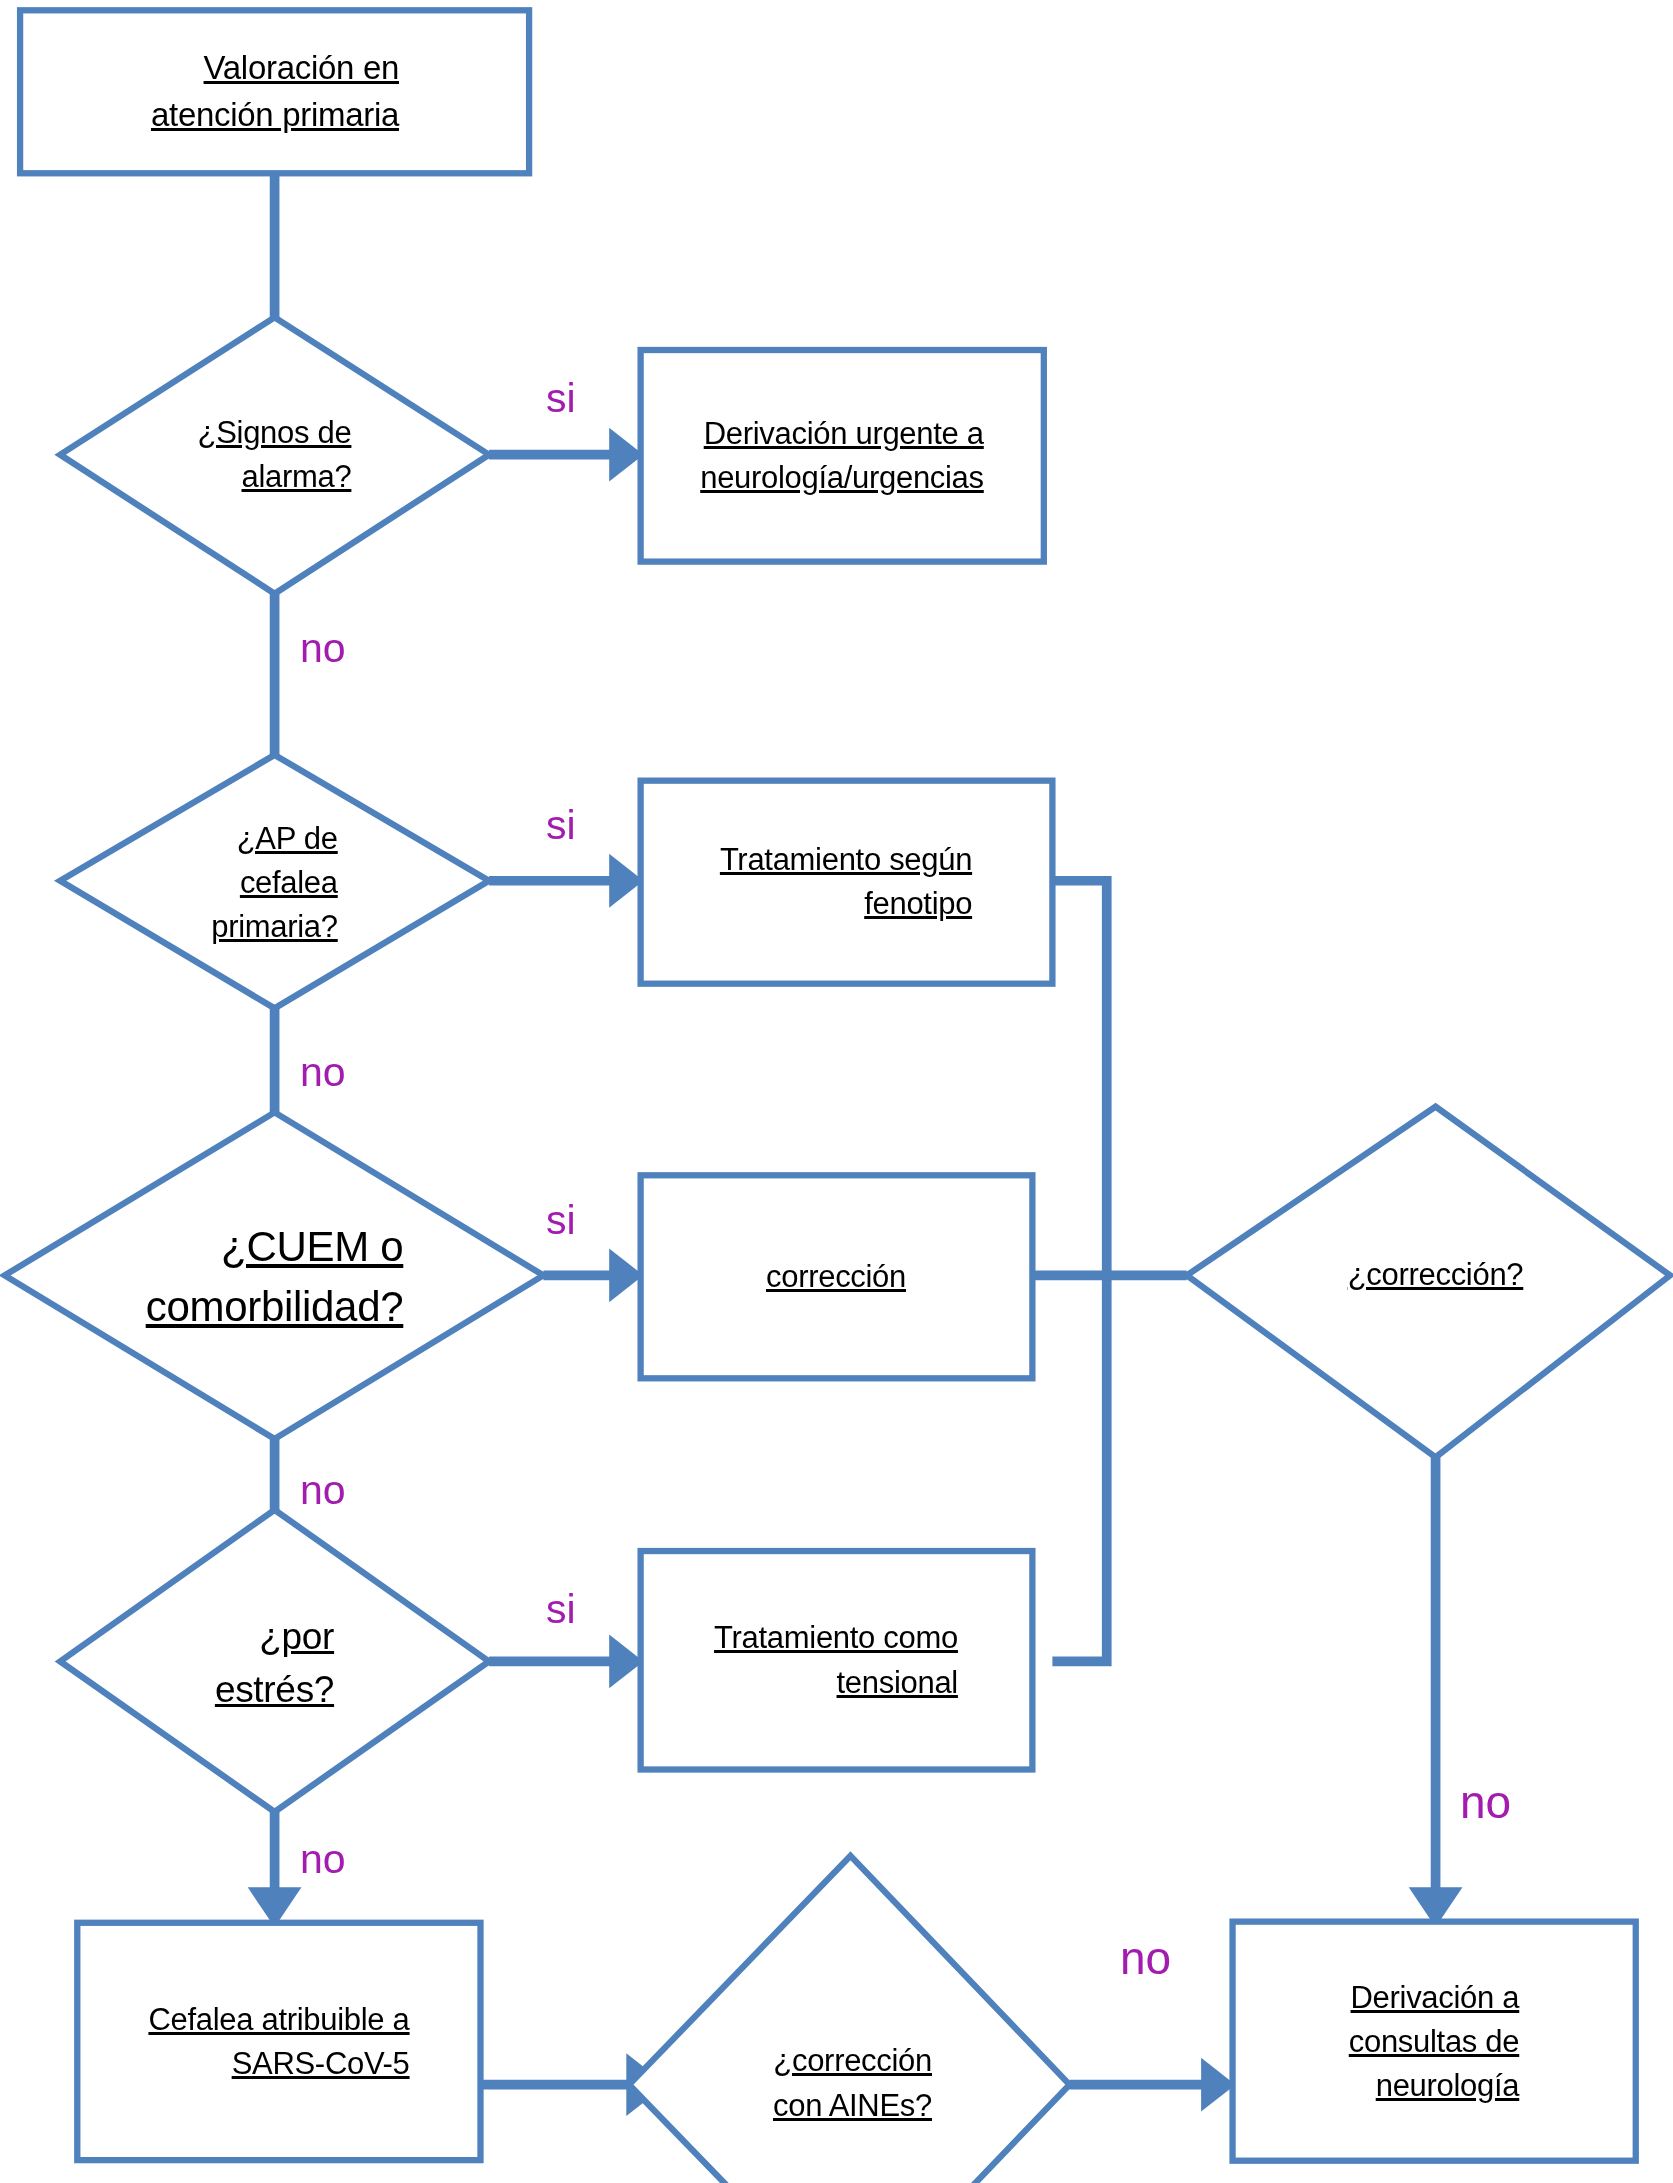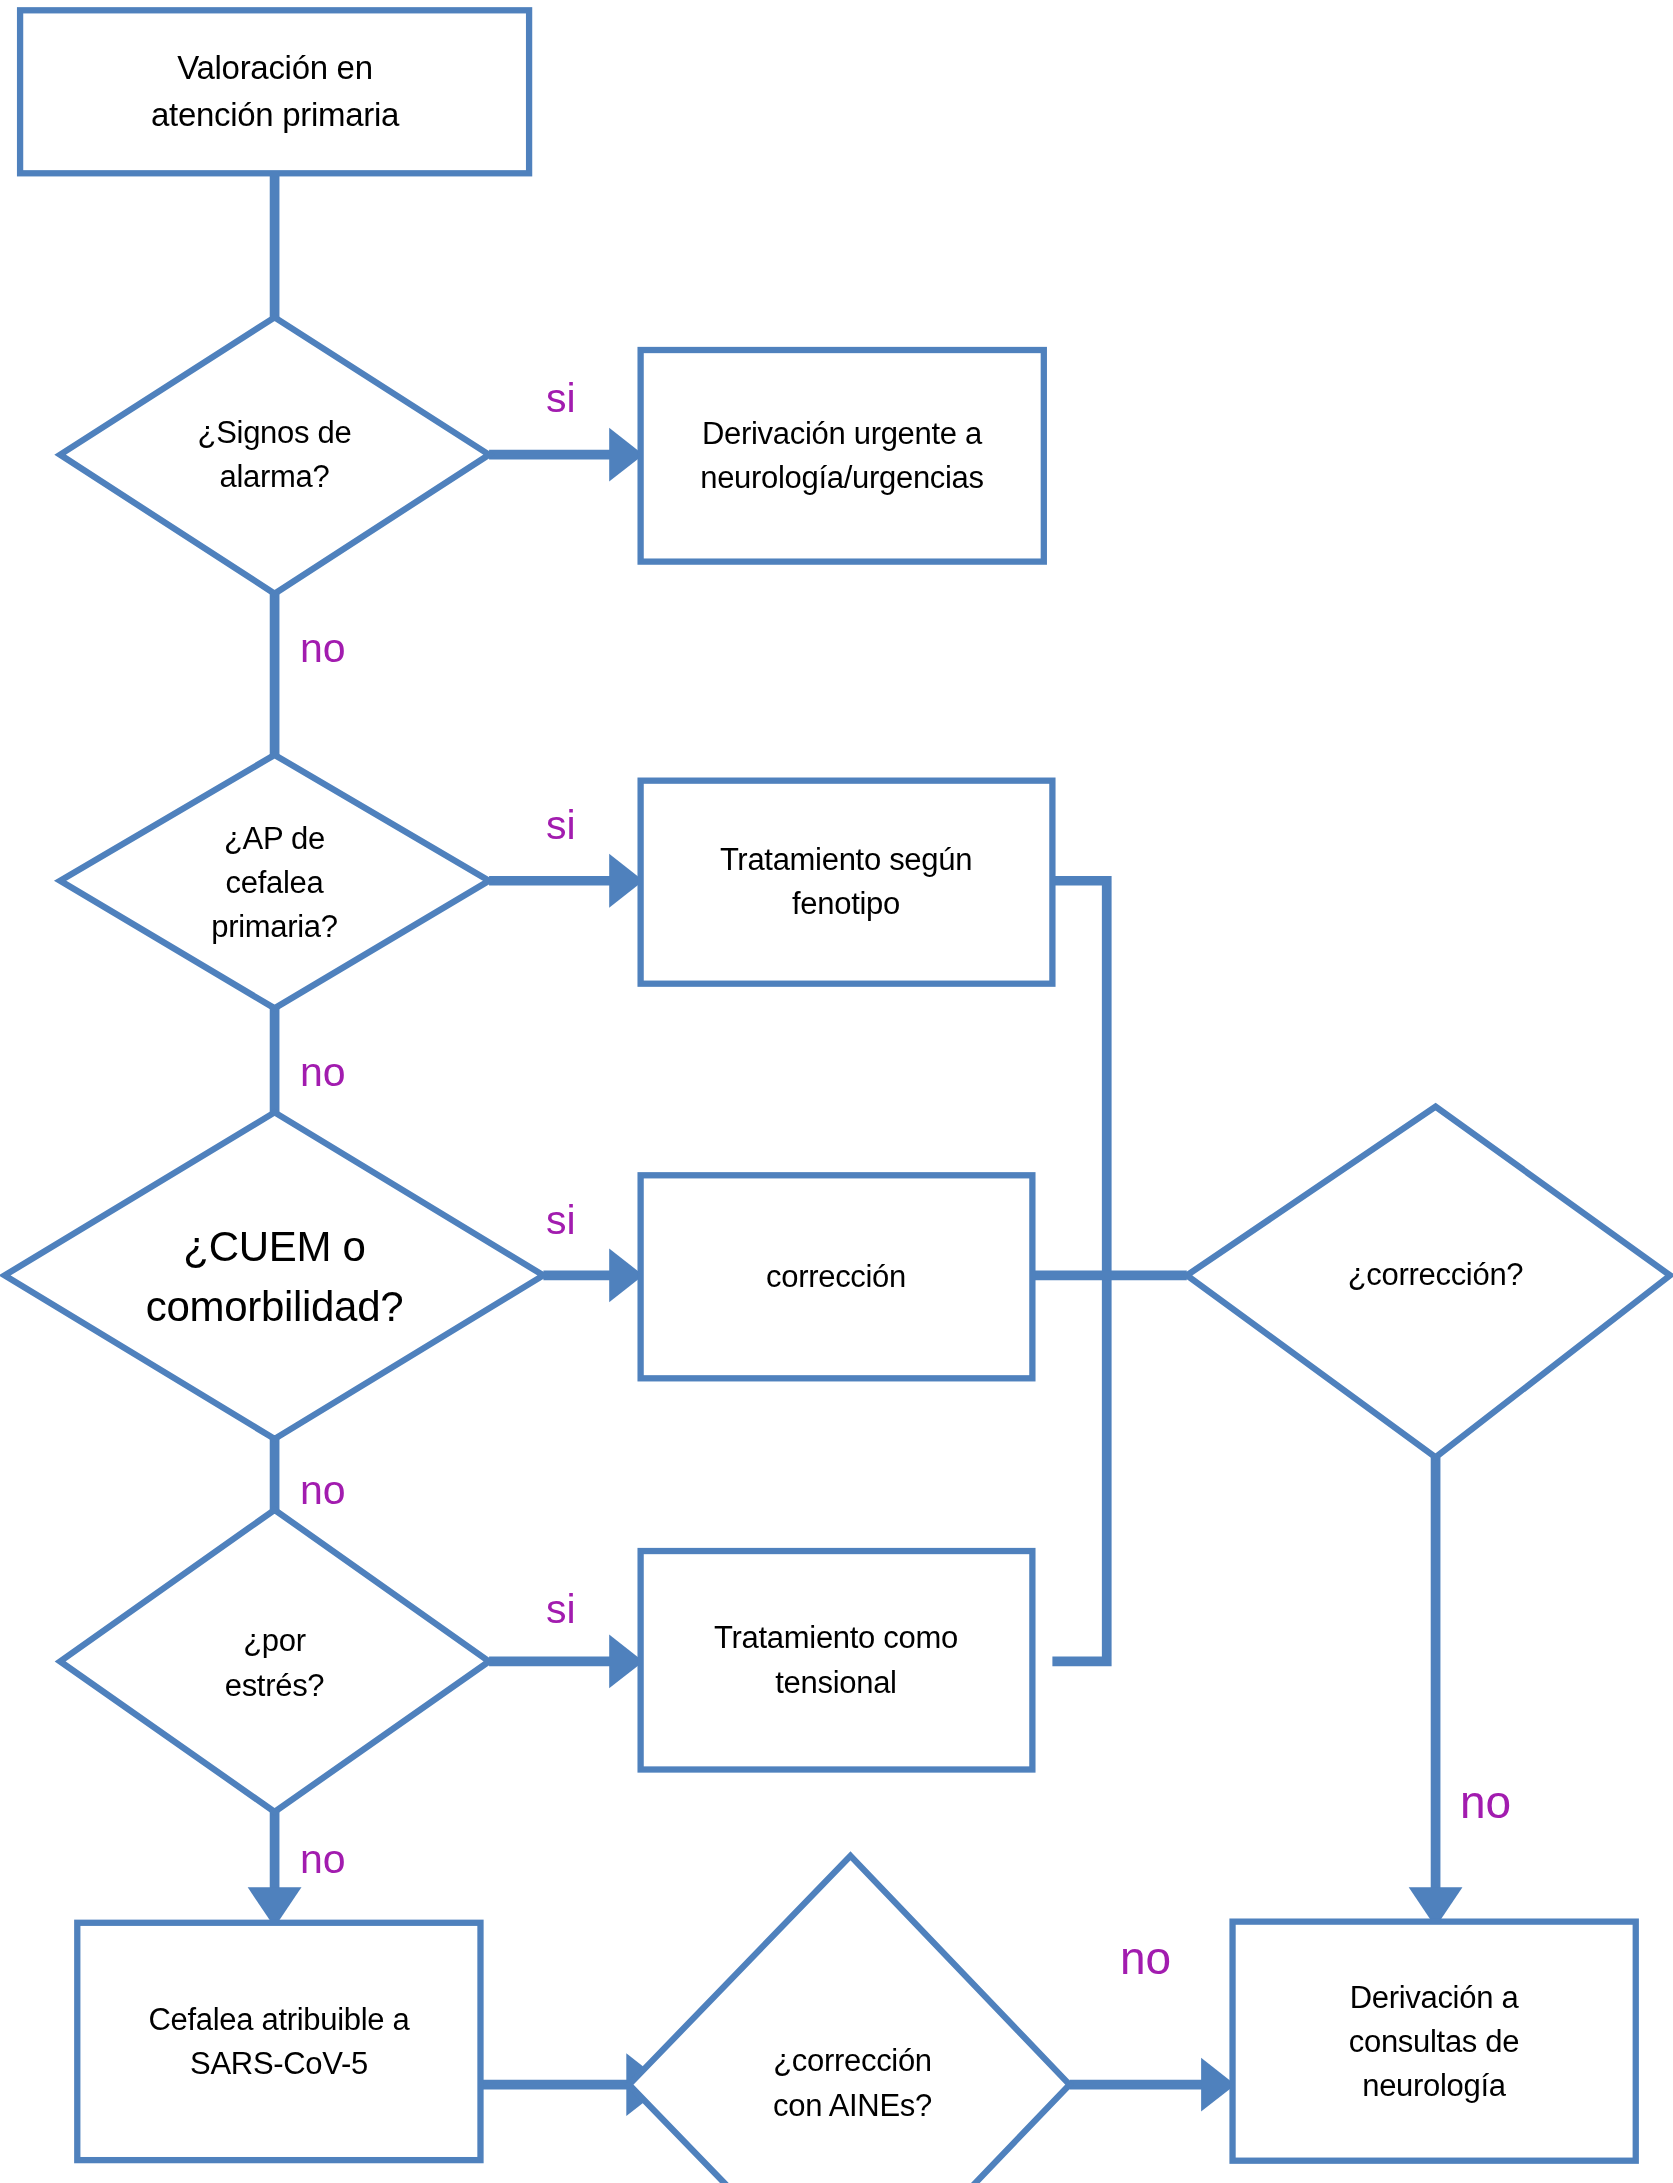--- a/index.html
+++ b/index.html
@@ -40,28 +40,29 @@
   }
   .arrow-head {
     fill: #4F81BD;
     stroke: none;
   }
   .node-label {
     position: absolute;
     display: flex;
     align-items: center;
     justify-content: center;
-    text-align: center;
+    text-align: right;
     color: #000000;
     font-family: "Liberation Sans", sans-serif;
     font-size: 33px;
     line-height: 1.42;
     letter-spacing: -0.3px;
     white-space: pre-line;
     pointer-events: none;
+    text-decoration: underline;
   }
   .edge-label {
     position: absolute;
     color: #a21caf;
     font-family: "Liberation Sans", sans-serif;
     font-size: 35px;
     line-height: 1;
     white-space: nowrap;
     pointer-events: none;
   }
@@ -158,21 +159,21 @@
   <div class="node-label" style="left:646px; top:786px; width:400px; height:192px; font-size:31px;">Tratamiento según
 fenotipo</div>
 
   <div class="node-label" style="left:103px; top:1215px; width:343px; height:123px; font-size:42px;">¿CUEM o
 comorbilidad?</div>
 
   <div class="node-label" style="left:646px; top:1181px; width:380px; height:192px; font-size:31px;">corrección</div>
 
   <div class="node-label" style="left:1278px; top:1244px; width:315px; height:63px; font-size:31px;">¿corrección?</div>
 
-  <div class="node-label" style="left:146px; top:1602px; width:257px; height:123px; font-size:31px;">¿por
+  <div class="node-label" style="left:146px; top:1602px; width:257px; height:123px; font-size:37px;">¿por
 estrés?</div>
 
   <div class="node-label" style="left:646px; top:1557px; width:380px; height:207px; font-size:31px;">Tratamiento como
 tensional</div>
 
   <div class="node-label" style="left:83px; top:1929px; width:392px; height:226px; font-size:31px;">Cefalea atribuible a
 SARS-CoV-5</div>
 
   <div class="node-label" style="left:698px; top:2019px; width:309px; height:129px; font-size:31px;">¿corrección
 con AINEs?</div>

